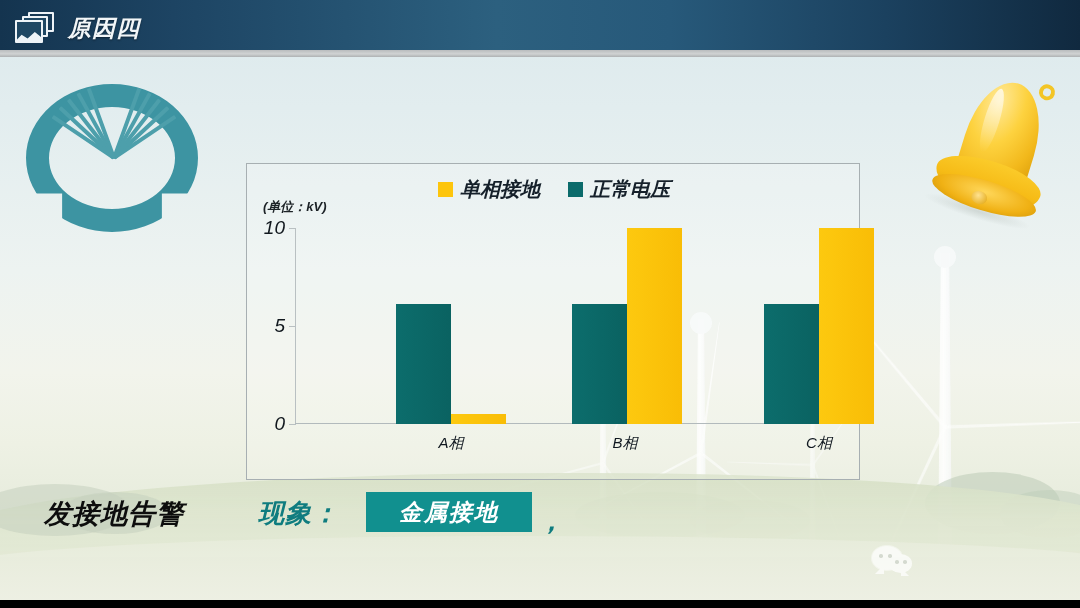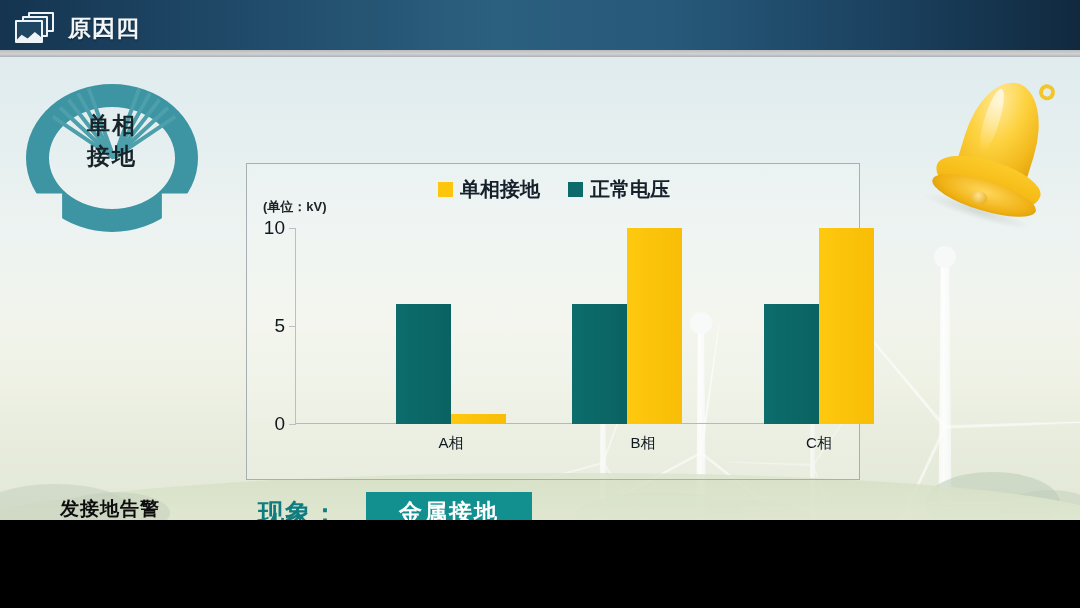--- a/index.html
+++ b/index.html
@@ -1,20 +1,21 @@
 <!DOCTYPE html>
 <html><head>
 <meta charset="utf-8">
 <style>
   html,body{margin:0;padding:0;background:#000;}
   *{box-sizing:border-box;}
   .slide{
-    position:relative;width:1080px;height:520px;overflow:hidden;
+    position:relative;width:1080px;height:600px;overflow:hidden;
     font-family:"Liberation Sans","DejaVu Sans",sans-serif;
     background:linear-gradient(180deg,#dce9ec 0%,#e2edef 18%,#edf3f1 45%,#f2f4ec 62%,#eef1e4 74%,#e7ecdd 85%,#e2e8d6 100%);
+    font-style:italic;
   }
 
   
   .header{
     position:absolute;left:0;top:0;width:1080px;height:57px;
     background:linear-gradient(90deg,#14344f 0%,#1d4463 16%,#2c607f 46%,#27597a 62%,#1b415f 82%,#10293f 100%);
     display:flex;align-items:center;
   }
   .header:after{
     content:"";position:absolute;left:0;bottom:0;width:100%;height:7px;
@@ -156,21 +157,21 @@
   .bar{position:absolute;bottom:0;}
   .bar.teal{background:#0b6b6b;background:linear-gradient(90deg,#0c6d6c,#0a6261);}
   .bar.gold{background:#fdc50c;background:linear-gradient(90deg,#fdc90f,#f9bd06);}
   .xlab{
     position:absolute;top:206px;transform:translateX(-50%);font-size:15px;color:#101820;white-space:nowrap;
   }
 
   
   .caption{position:absolute;left:0;top:492px;width:1080px;height:54px;}
   .cap-black{
-    position:absolute;left:60px;top:4px;font-size:19px;font-weight:bold;color:#0d0d0d;letter-spacing:1px;
+    position:absolute;left:44px;top:4px;font-size:27px;font-weight:bold;color:#0d0d0d;letter-spacing:1px;
   }
   .cap-teal{
     position:absolute;left:258px;top:4px;font-size:26px;font-weight:bold;color:#0f7c7f;letter-spacing:1px;
   }
   .pill{
     position:absolute;top:0;height:40px;display:flex;align-items:center;justify-content:center;
     background:#11908f;color:#ffffff;font-size:23px;font-weight:bold;letter-spacing:2px;
   }
   .pill.p1{left:366px;width:166px;}
   .pill.p2{left:560px;width:250px;}
@@ -273,24 +274,20 @@
       <i style="transform:rotate(200deg)"></i>
       <i style="transform:rotate(209deg)"></i>
       <i style="transform:rotate(218deg)"></i>
       <i style="transform:rotate(227deg)"></i>
       <i style="transform:rotate(236deg)"></i>
       <i style="transform:rotate(124deg)"></i>
       <i style="transform:rotate(133deg)"></i>
       <i style="transform:rotate(142deg)"></i>
       <i style="transform:rotate(151deg)"></i>
       <i style="transform:rotate(160deg)"></i>
-    </div>
-    <div class="badge-text">
-      <div>单相</div>
-      <div>接地</div>
     </div>
   </div>
 
   <div class="chart-panel">
     <div class="legend">
       <div class="lg">
         <span class="sw" style="background: rgb(253, 197, 12);"></span>
         <span class="tx">单相接地</span>
       </div>
       <div class="lg">
@@ -315,21 +312,21 @@
       <div id="bars">
           <div class="bar teal" style="width: 55px; height: 119.56px; left: 101px;"></div>
           <div class="bar gold" style="width: 55px; height: 9.8px; left: 156px;"></div>
           <div class="bar teal" style="width: 55px; height: 119.56px; left: 277px;"></div>
           <div class="bar gold" style="width: 55px; height: 196px; left: 332px;"></div>
           <div class="bar teal" style="width: 55px; height: 119.56px; left: 469px;"></div>
           <div class="bar gold" style="width: 55px; height: 196px; left: 524px;"></div>
         </div>
       <div id="xlabs">
           <div class="xlab" style="left: 156px;">A相</div>
-          <div class="xlab" style="left: 348px; text-align: center;">B相</div>
+          <div class="xlab" style="left: 330px; text-align: center;">B相</div>
           <div class="xlab" style="left: 524px;">C相</div>
         </div>
     </div>
   </div>
 
   <div class="caption">
     <div class="cap-black">发接地告警</div>
     <div class="cap-teal">现象：</div>
     <div class="pill p1">金属接地</div>
     <div class="comma">，</div>

